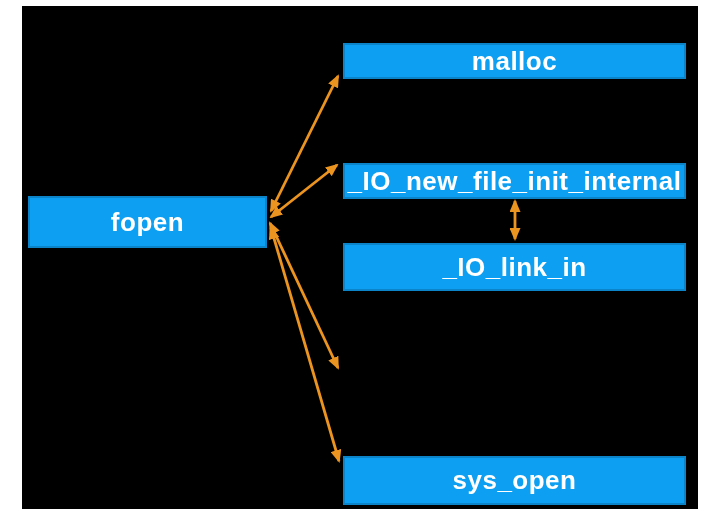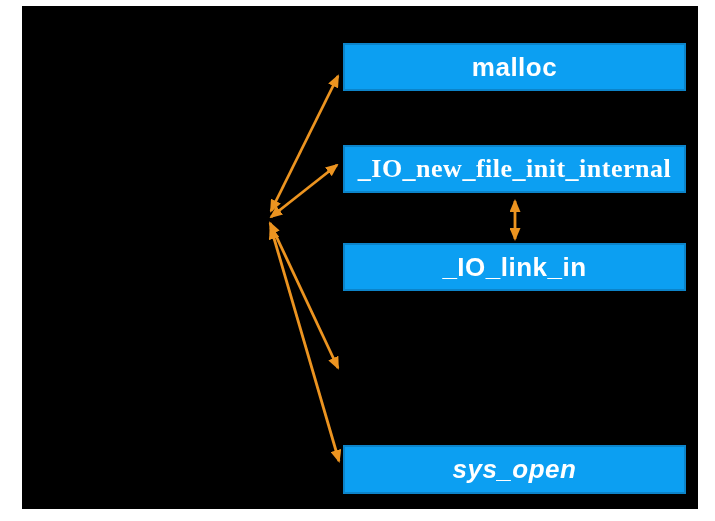--- a/index.html
+++ b/index.html
@@ -31,26 +31,26 @@
     background: #0C9FF2;
     border: 2px solid rgba(13, 110, 170, 0.55);
     box-sizing: border-box;
     color: #ffffff;
     font-size: 26px;
     font-weight: 700;
     letter-spacing: 0.5px;
     white-space: nowrap;
   }
   .node-fopen    { left: 6px;   top: 190px; width: 239px; height: 52px; }
-  .node-right    { left: 321px; width: 343px; height: 48px; }
+  .node-right    { left: 321px; width: 343px; height: 36px; }
   .node-malloc   { top: 37px;  }
-  .node-init     { top: 139px; font-family: Liberation Serif, serif; }
+  .node-init     { top: 157px; }
   .node-linkin   { top: 237px; height: 48px; }
   .node-fileopen { top: 337px; }
-  .node-sysopen  { top: 439px; height: 49px; font-style: italic; }
+  .node-sysopen  { top: 450px; height: 49px; }
   .edges-layer {
     position: absolute;
     left: 0; top: 0;
     width: 676px;
     height: 503px;
     pointer-events: none;
   }
   .edge {
     stroke: #EC9420;
     stroke-width: 2.8;
@@ -72,20 +72,23 @@
           <path d="M0,0 L13,5.5 L0,11 Z" fill="#EC9420"></path>
         </marker>
       </defs>
       <line class="edge" x1="249" y1="205" x2="316" y2="70" marker-start="url(#ah-start)" marker-end="url(#ah-end)"></line>
       <line class="edge" x1="249" y1="211" x2="315" y2="159" marker-start="url(#ah-start)" marker-end="url(#ah-end)"></line>
       <line class="edge" x1="493" y1="195" x2="493" y2="233" marker-start="url(#ah-start)" marker-end="url(#ah-end)"></line>
       <line class="edge" x1="248" y1="217" x2="316" y2="362" marker-start="url(#ah-start)" marker-end="url(#ah-end)"></line>
       <line class="edge" x1="249" y1="222" x2="317" y2="455" marker-start="url(#ah-start)" marker-end="url(#ah-end)"></line>
     </svg>
 
+    <div class="node node-fopen">
+      <span>fopen</span>
+    </div>
 
     <div class="node node-right node-malloc">
       <span>malloc</span>
     </div>
 
     <div class="node node-right node-init">
       <span>_IO_new_file_init_internal</span>
     </div>
 
     <div class="node node-right node-linkin">

